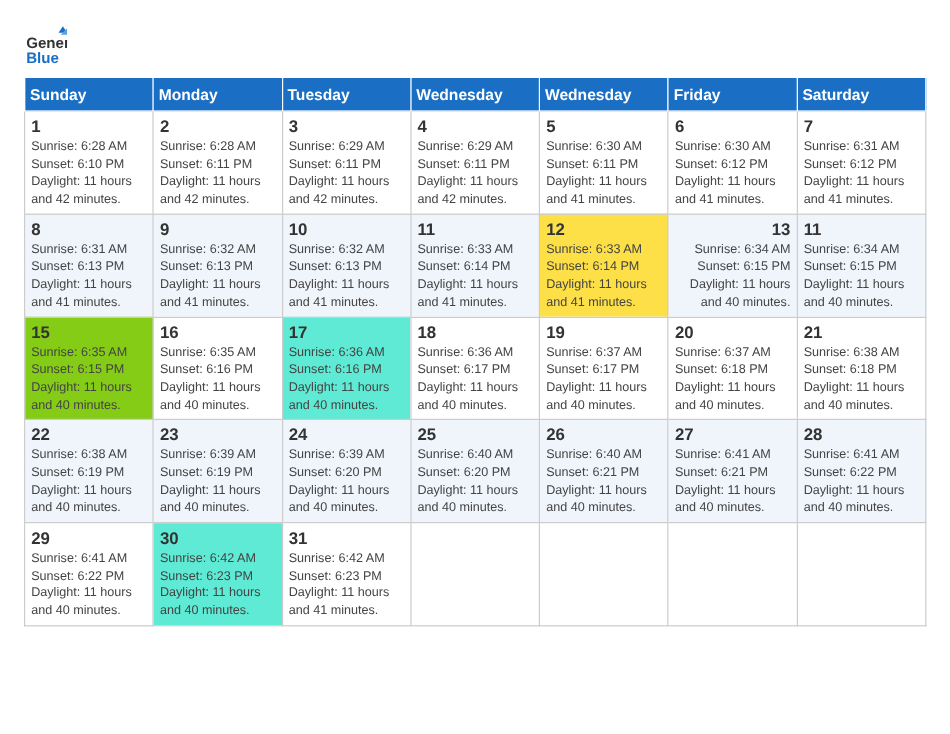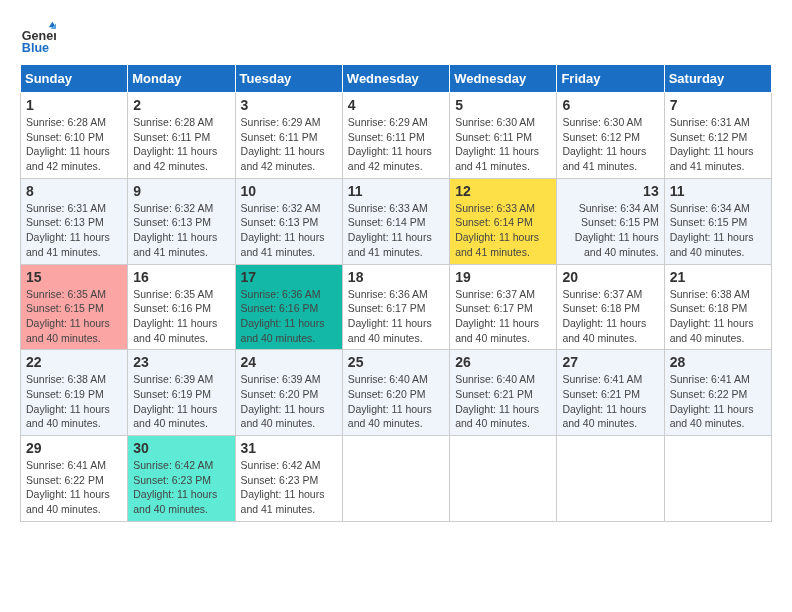--- a/index.html
+++ b/index.html
@@ -212,35 +212,35 @@
         </td>
         <td style="background: rgb(240, 245, 252);">
           <span class="day-num">11</span>
           <div class="day-info" style="white-space: pre-line;">Sunrise: 6:34 AM
 Sunset: 6:15 PM
 Daylight: 11 hours
 and 40 minutes.</div>
         </td>
       </tr>
       <tr>
-        <td style="background: #fca5a5;">
+        <td style="background: #84cc16;">
           <span class="day-num">15</span>
           <div class="day-info" style="white-space: pre-line;">Sunrise: 6:35 AM
 Sunset: 6:15 PM
 Daylight: 11 hours
 and 40 minutes.</div>
         </td>
         <td style="background: rgb(255, 255, 255);">
           <span class="day-num">16</span>
           <div class="day-info" style="white-space: pre-line;">Sunrise: 6:35 AM
 Sunset: 6:16 PM
 Daylight: 11 hours
 and 40 minutes.</div>
         </td>
-        <td style="background: #14b8a6; margin-left: 14px;">
+        <td style="background: #5eead4; margin-left: 14px;">
           <span class="day-num">17</span>
           <div class="day-info" style="white-space: pre-line;">Sunrise: 6:36 AM
 Sunset: 6:16 PM
 Daylight: 11 hours
 and 40 minutes.</div>
         </td>
         <td style="background: rgb(255, 255, 255);">
           <span class="day-num">18</span>
           <div class="day-info" style="white-space: pre-line;">Sunrise: 6:36 AM
 Sunset: 6:17 PM

